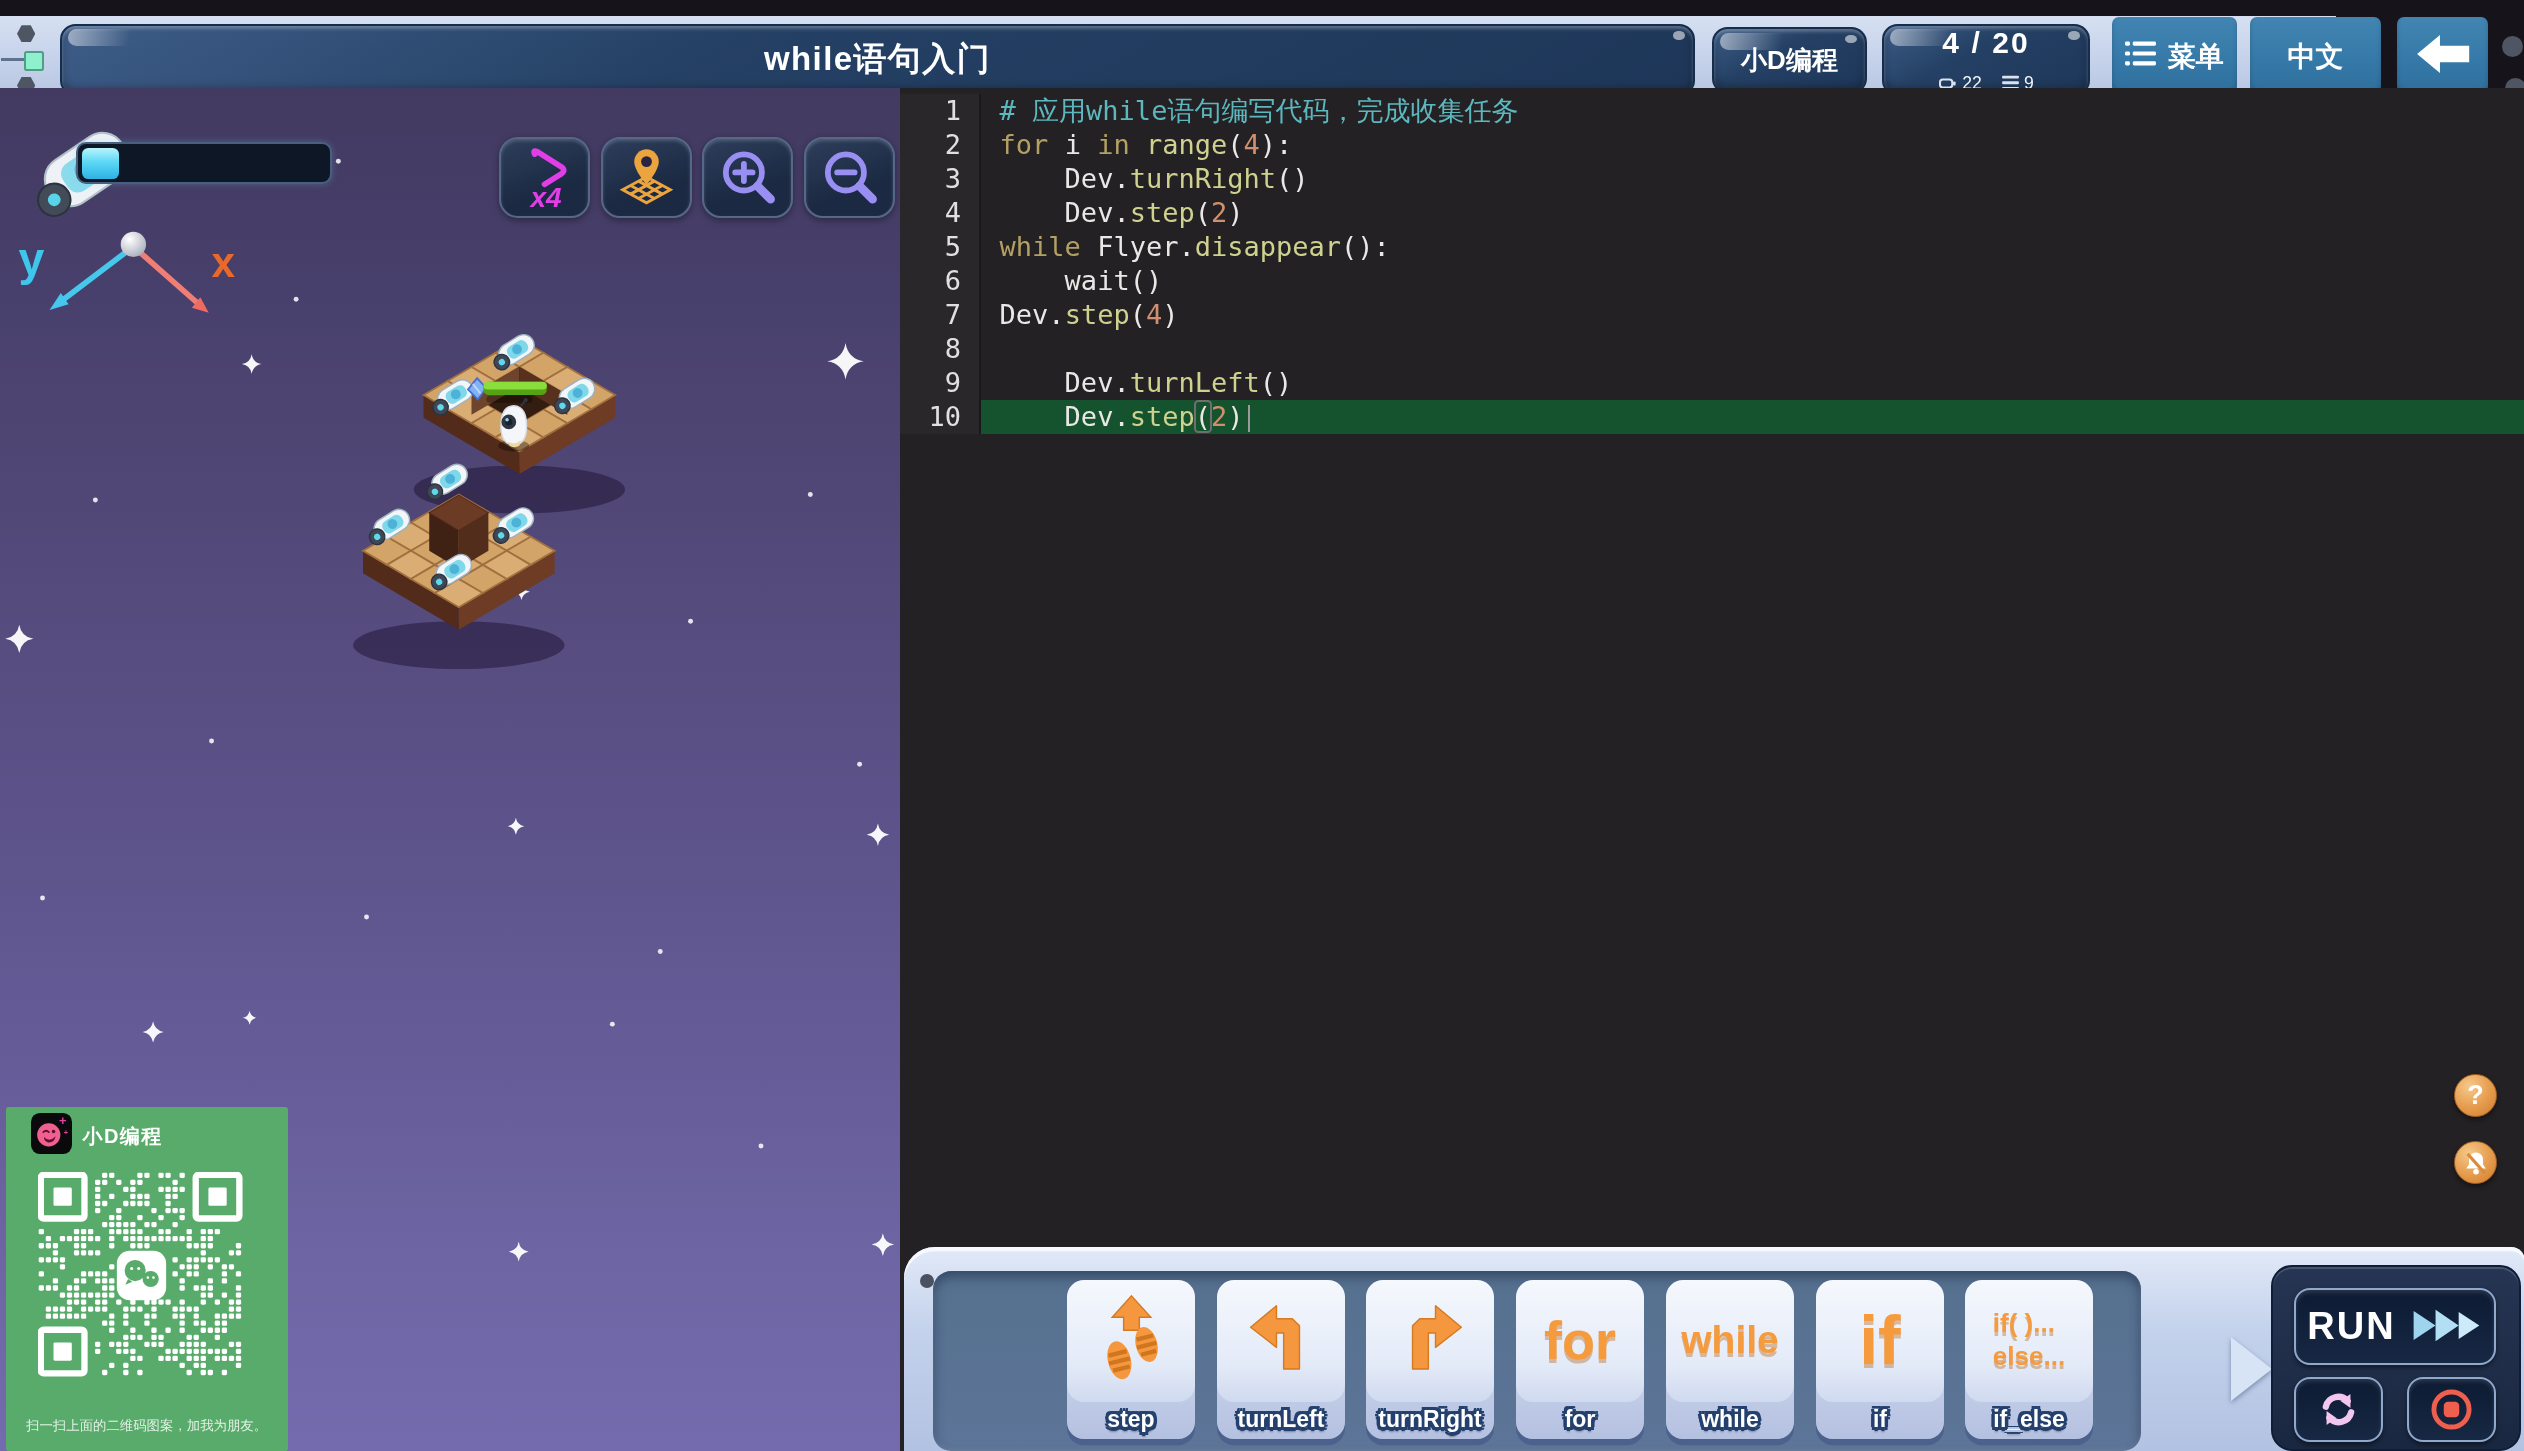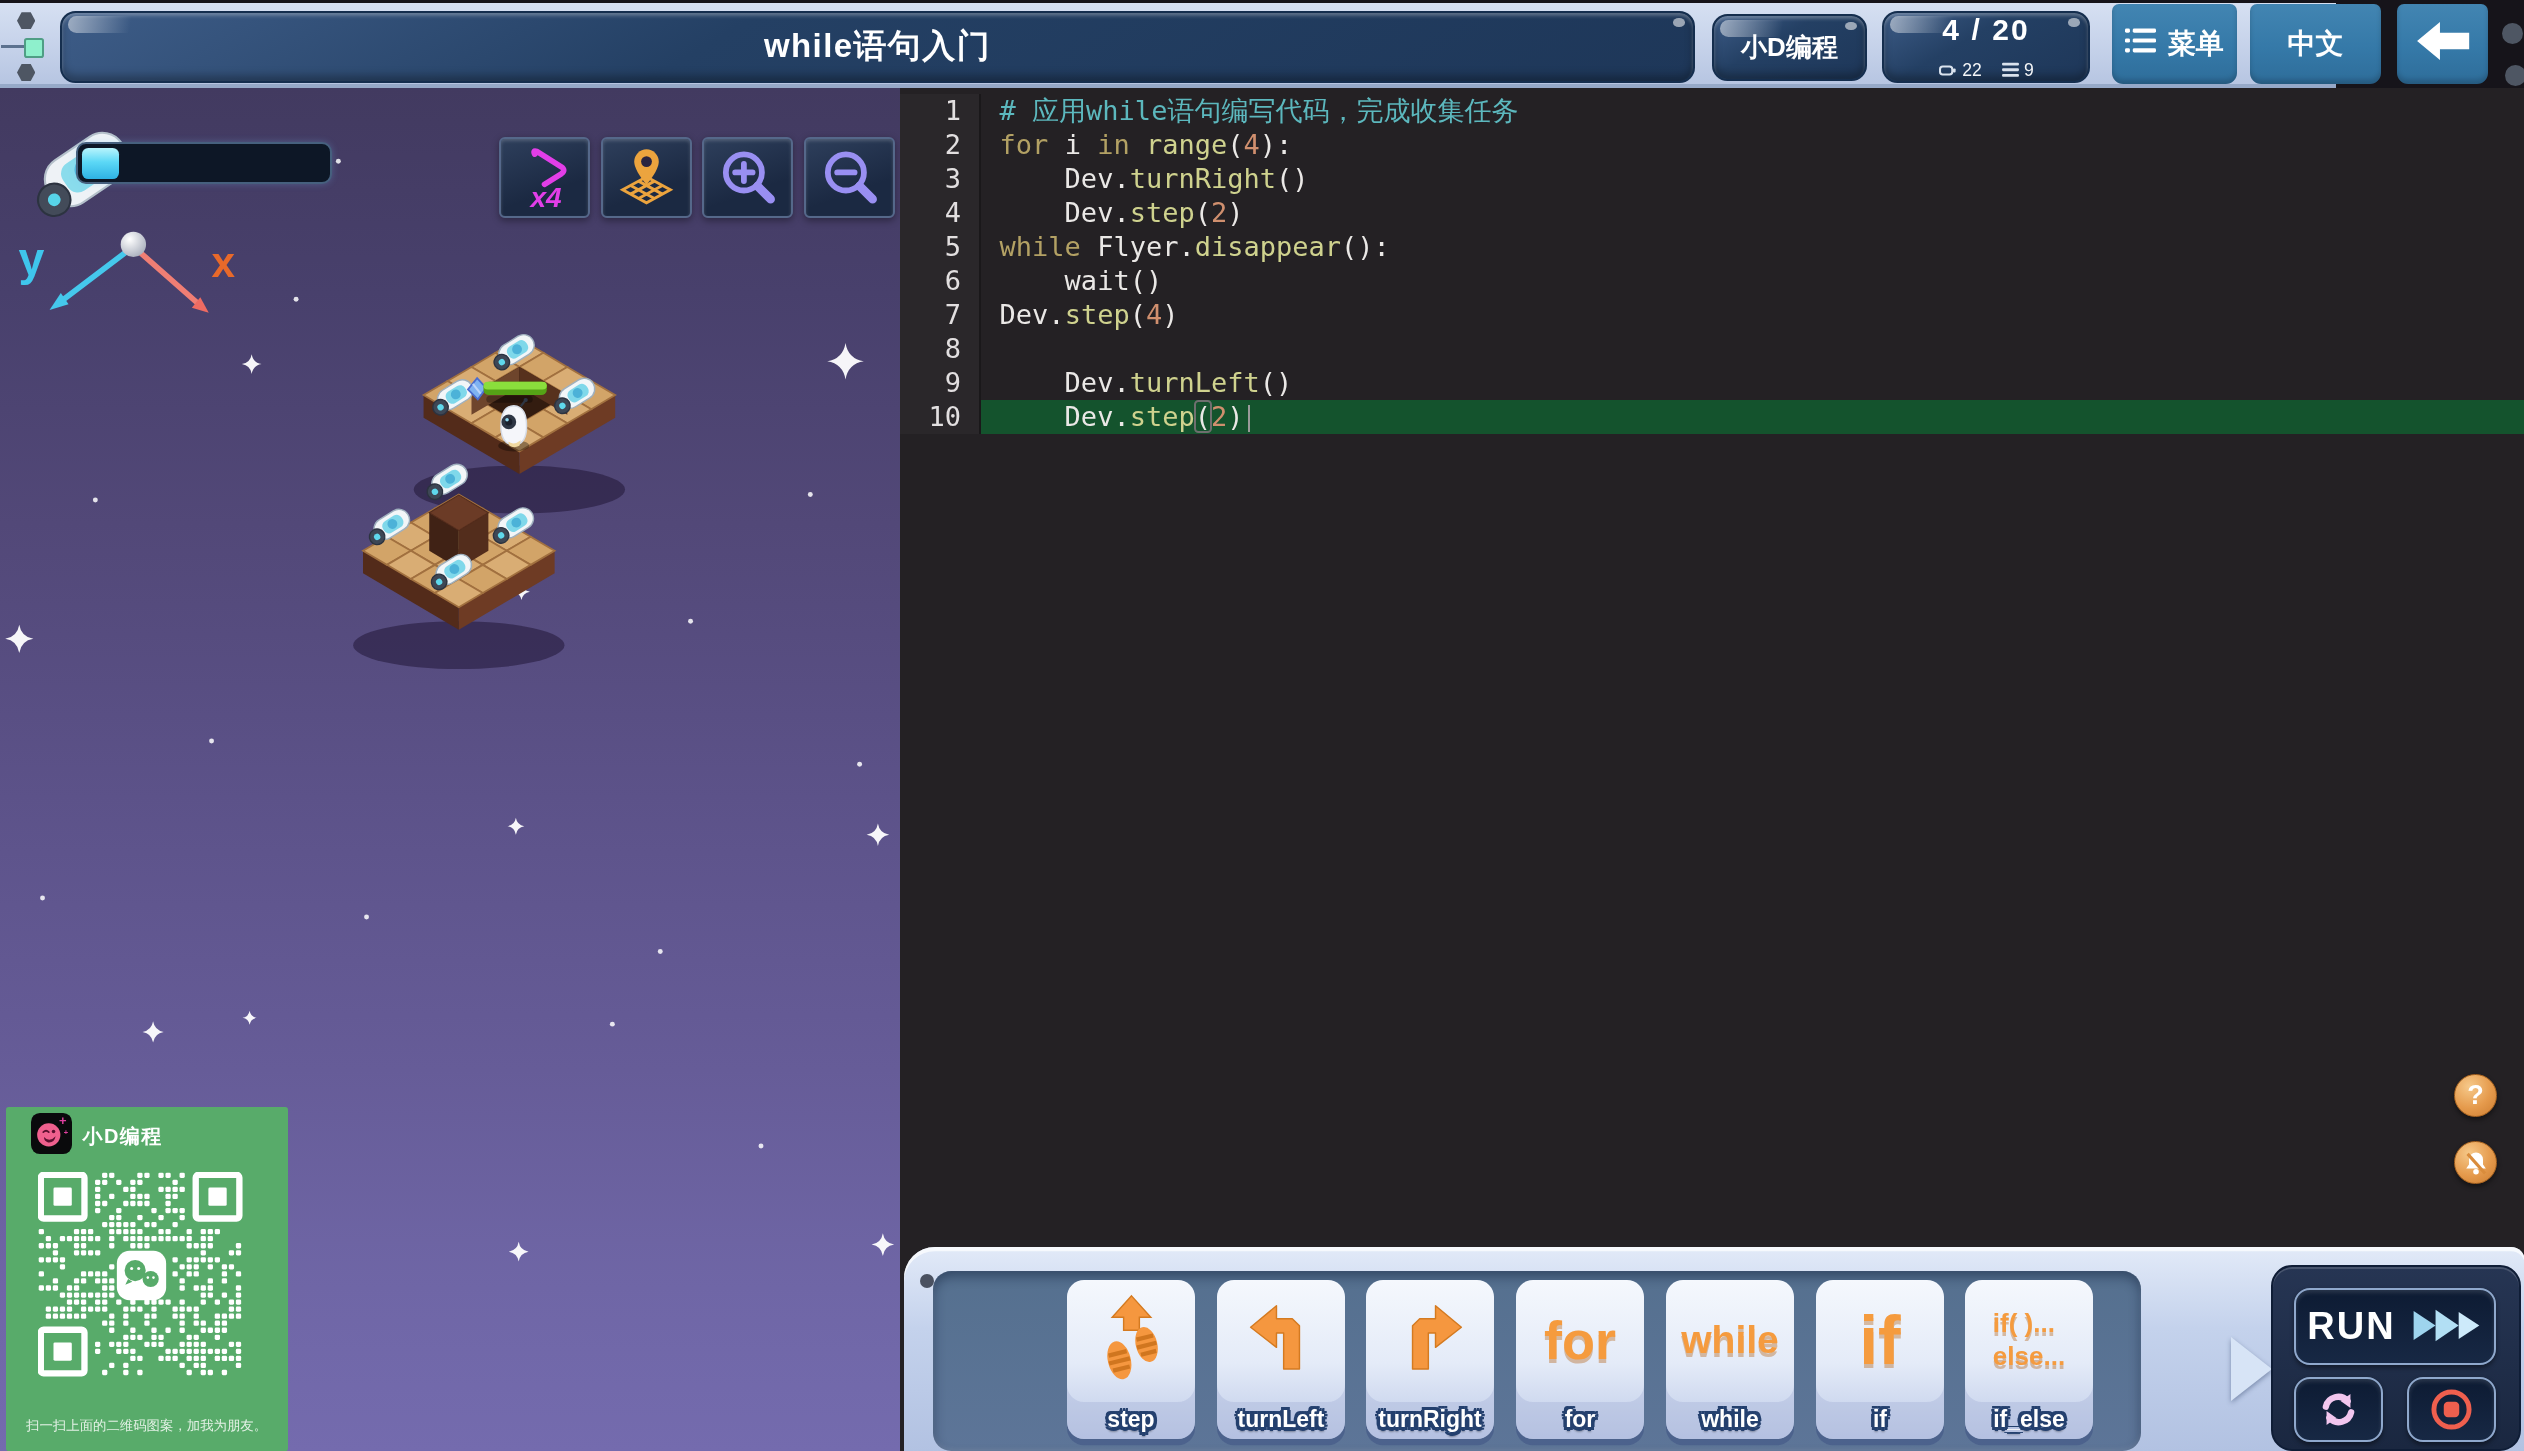--- a/index.html
+++ b/index.html
@@ -1,20 +1,20 @@
 <!DOCTYPE html>
 <html style="font-size:11.3px"><head>
 <meta charset="utf-8">
 <style>
   html,body{margin:0;padding:0;background:#16141a;overflow:hidden;}
   #stage{position:relative;width:2525px;height:1451px;overflow:hidden;
          font-family:"Liberation Sans","DejaVu Sans",sans-serif;}
 
   
-  #top-bar{position:absolute;left:0;top:3px;width:2328px;height:88px;
+  #top-bar{position:absolute;left:0;top:16px;width:2328px;height:88px;
     background:linear-gradient(#d6e0f2 0%,#c2cfe8 60%,#b4c3e0 100%);padding-left:8px;}
   #top-bar .bottom-edge{position:absolute;left:0;bottom:0;width:100%;height:7px;background:#96a9c8;}
   .screw{position:absolute;width:18.3px;height:17px;background:#4e5663;border-radius:3.5px;
     clip-path:polygon(25% 0,75% 0,100% 50%,75% 100%,25% 100%,0 50%);}
   .rscrew{position:absolute;width:21px;height:21px;background:#4e5663;border-radius:50%;}
   #indicator-light{position:absolute;left:24px;top:35px;width:15.5px;height:15.5px;background:#8ef0cc;
     border:2.8px solid #4f9e85;border-radius:2.8px;}
   #indicator-light::before{content:"";position:absolute;left:-25px;top:5px;width:22.5px;height:2.8px;background:#5c728f;}
   .pill-dark{position:absolute;color:#fff;border-radius:15.5px;border:2.8px solid #152e4e;
     background:linear-gradient(150deg,#3d5c87 0%,#244064 40%,#1e3759 100%);
@@ -42,21 +42,21 @@
 
   
   #game-area{position:absolute;left:0;top:88px;width:900px;height:1363px;overflow:hidden;
     background:linear-gradient(180deg,#423a60 0%,#48406c 15%,#524878 32%,#5c5289 52%,#665c98 72%,#6f66a6 88%,#746bae 100%);}
   #scene{position:absolute;left:0;top:0;width:900px;height:1363px;}
   #hud-battery{position:absolute;left:20px;top:12.7px;width:134px;height:134px;}
   #progress-shell{position:absolute;left:76px;top:54px;width:252px;height:38px;background:#0d1726;
     border:2.1px solid #46607e;border-radius:10px;box-shadow:0 0 7px rgba(120,200,255,.25);}
   #progress-fill{position:absolute;left:3.5px;top:3.5px;bottom:3.5px;border-radius:6.3px;
     background:linear-gradient(180deg,#b8f4fc 0%,#5cd8f6 45%,#2eb2e4 100%);}
-  .hud-btn{position:absolute;top:49px;width:87px;height:77px;border-radius:6px;
+  .hud-btn{position:absolute;top:49px;width:87px;height:77px;border-radius:19px;
     background:linear-gradient(160deg,#2e3f5c 0%,#1b2942 65%);border:2.8px solid #55688a;
     box-shadow:inset 0 2.1px 3.5px rgba(255,255,255,.18),0 2.8px 7px rgba(0,0,0,.35);
     display:flex;align-items:center;justify-content:center;}
   #speed-btn{left:499px;} #map-btn{left:601px;} #zoomin-btn{left:702px;} #zoomout-btn{left:804px;}
 
   
   #qr-card{position:absolute;left:5.6px;top:1019px;width:282px;height:344px;background:#58ab6a;border-radius:2.8px;}
   #qr-brand-icon{position:absolute;left:25px;top:5.6px;width:41px;height:41px;}
   #qr-brand-label{position:absolute;left:77px;top:15.5px;font-size:20px;color:#fff;font-weight:bold;letter-spacing:1.4px;}
   #qr-code{position:absolute;left:32px;top:65px;width:207px;height:207px;}

